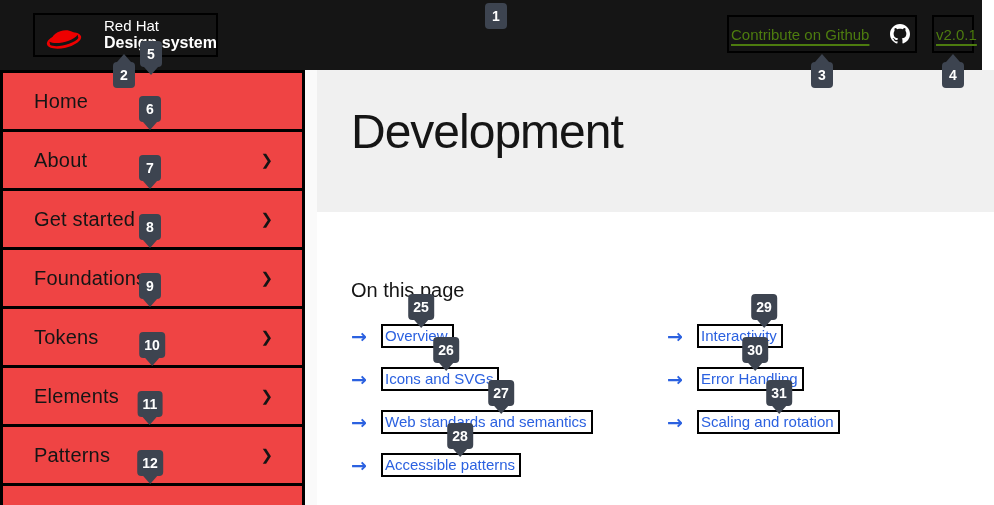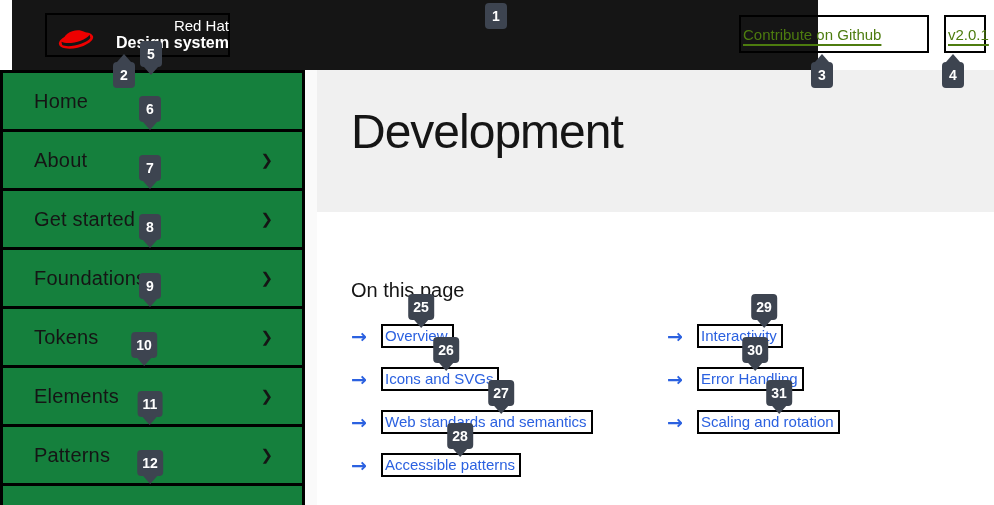--- a/index.html
+++ b/index.html
@@ -1,40 +1,40 @@
 <!DOCTYPE html>
 <html><head>
 <meta charset="utf-8">
 <style>
   html,body { margin:0; padding:0; }
   body { width:994px; height:505px; font-family:"Liberation Sans", sans-serif; background:#ffffff; }
   .screen { position:relative; width:994px; height:505px; overflow:hidden; background:#ffffff; }
 
   
-  .header { position:absolute; left:12px; top:0; width:806px; height:70px; background:#151515;text-align:right; }
+  .header { position:absolute; left:0; top:0; width:982px; height:70px; background:#151515; }
   .logo-link { position:absolute; left:33px; top:13px; width:185px; height:44px; box-sizing:border-box;
                border:2px solid #000; display:flex; align-items:center; gap:9px; padding-left:5px; cursor:pointer; }
   .logo-divider { width:1px; height:32px; background:#ffffff; opacity:.85; }
   .logo-text { color:#ffffff; line-height:1.12; white-space:nowrap; }
   .logo-l1 { font-size:15px; font-weight:400; }
   .logo-l2 { font-size:16px; font-weight:700; }
 
   .contribute-link { position:absolute; left:727px; top:15px; width:190px; height:38px; box-sizing:border-box;
                      border:2px solid #000; display:flex; align-items:center; justify-content:space-between;
                      padding:0 5px 0 2px; cursor:pointer; }
   .contribute-label { color:#4d7c0f; font-size:15px; text-decoration:underline; text-underline-offset:4px;
                       text-decoration-thickness:2px; white-space:nowrap; }
   .version-link { position:absolute; left:932px; top:15px; width:42px; height:38px; box-sizing:border-box;
                   border:2px solid #000; display:flex; align-items:center; padding-left:2px; cursor:pointer; }
   .version-label { color:#4d7c0f; font-size:15px; text-decoration:underline; text-underline-offset:4px;
                    text-decoration-thickness:2px; white-space:nowrap; }
 
   
   .sidebar { position:absolute; left:0; top:70px; width:305px; }
-  .side-item { height:59px; box-sizing:border-box; background:#15803d;
+  .side-item { height:59px; box-sizing:border-box; background:#ef4444;
                border:3px solid #000; border-bottom:none;
                display:flex; align-items:center; justify-content:space-between;
                padding:0 29px 0 31px; cursor:pointer;text-align:right; }
   .side-item.partial { height:35px; }
   .side-label { font-size:20px; color:#151515; letter-spacing:.2px; }
   .chevron { font-family:"DejaVu Sans", sans-serif; font-size:15px; font-weight:700; color:#151515; }
 
   .scroll-strip { position:absolute; left:305px; top:70px; width:12px; height:435px; background:#fafafa; }
 
   
@@ -167,21 +167,21 @@
   <div id="badge-layer">
       <div class="som-badge" style="left: 496px; top: 3px;">1</div>
       <div class="som-badge" style="left: 124px; top: 62px;">2<div class="som-tail up"></div></div>
       <div class="som-badge" style="left: 822px; top: 62px;">3<div class="som-tail up"></div></div>
       <div class="som-badge" style="left: 953px; top: 62px;">4<div class="som-tail up"></div></div>
       <div class="som-badge" style="left: 151px; top: 41px;">5<div class="som-tail down"></div></div>
       <div class="som-badge" style="left: 150px; top: 96px;">6<div class="som-tail down"></div></div>
       <div class="som-badge" style="left: 150px; top: 155px;">7<div class="som-tail down"></div></div>
       <div class="som-badge" style="left: 150px; top: 214px;">8<div class="som-tail down"></div></div>
       <div class="som-badge" style="left: 150px; top: 273px;">9<div class="som-tail down"></div></div>
-      <div class="som-badge" style="left: 144px; top: 332px;">10<div class="som-tail down"></div></div>
+      <div class="som-badge" style="left: 152px; top: 332px;">10<div class="som-tail down"></div></div>
       <div class="som-badge" style="left: 150px; top: 391px;">11<div class="som-tail down"></div></div>
       <div class="som-badge" style="left: 150px; top: 450px;">12<div class="som-tail down"></div></div>
       <div class="som-badge" style="left: 421px; top: 294px;">25<div class="som-tail down"></div></div>
       <div class="som-badge" style="left: 446px; top: 337px;">26<div class="som-tail down"></div></div>
       <div class="som-badge" style="left: 501px; top: 380px;">27<div class="som-tail down"></div></div>
       <div class="som-badge" style="left: 460px; top: 423px;">28<div class="som-tail down"></div></div>
       <div class="som-badge" style="left: 746px; top: 294px; margin-left: 18px;">29<div class="som-tail down"></div></div>
       <div class="som-badge" style="left: 755px; top: 337px;">30<div class="som-tail down"></div></div>
       <div class="som-badge" style="left: 779px; top: 380px;">31<div class="som-tail down"></div></div>
     </div>

